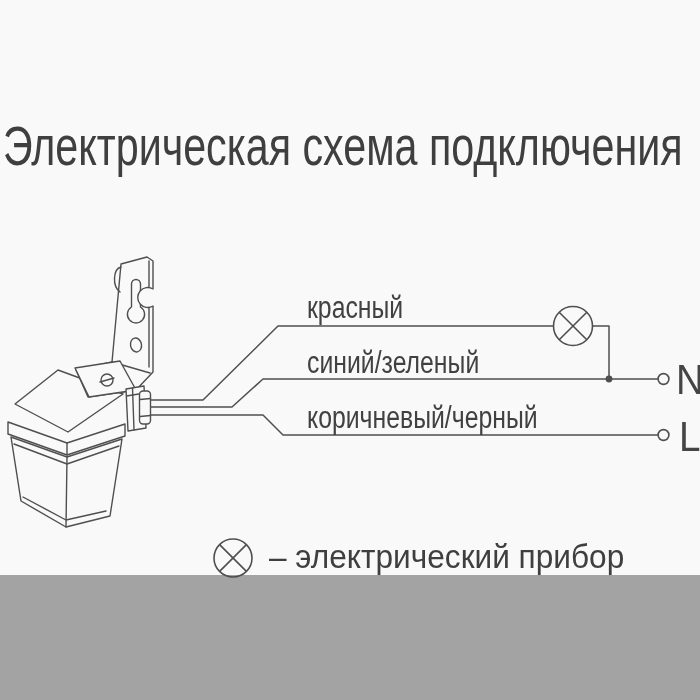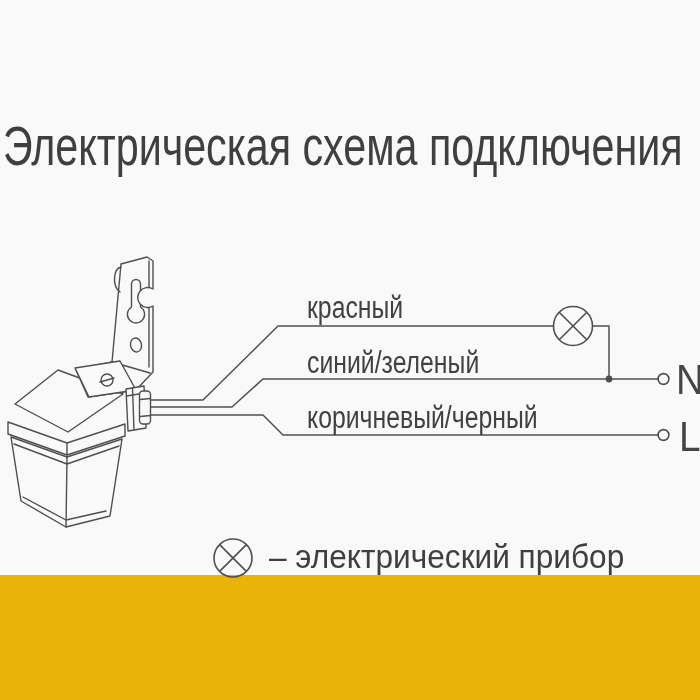--- a/index.html
+++ b/index.html
@@ -1,18 +1,18 @@
 <!DOCTYPE html>
 <html><head>
 <meta charset="utf-8">
 <style>
   html,body{margin:0;padding:0;background:#ffffff;}
   .canvas{
     position:relative;width:700px;height:700px;overflow:hidden;
-    background:#eab308;font-family:"Liberation Sans",sans-serif;
+    background:#a3a3a3;font-family:"Liberation Sans",sans-serif;
   }
   .gray-band{position:absolute;left:0;top:0;width:700px;height:575px;background:#f9f9f9;}
   .page-title{
     position:absolute;left:3px;top:119px;font-size:55px;line-height:1;
     color:#3f3f3f;white-space:nowrap;transform:scaleX(0.75);transform-origin:0 0;
   }
   .wire-label{
     position:absolute;font-size:31px;line-height:1;color:#414141;
     white-space:nowrap;transform:scaleX(0.80);transform-origin:0 0;
   }

